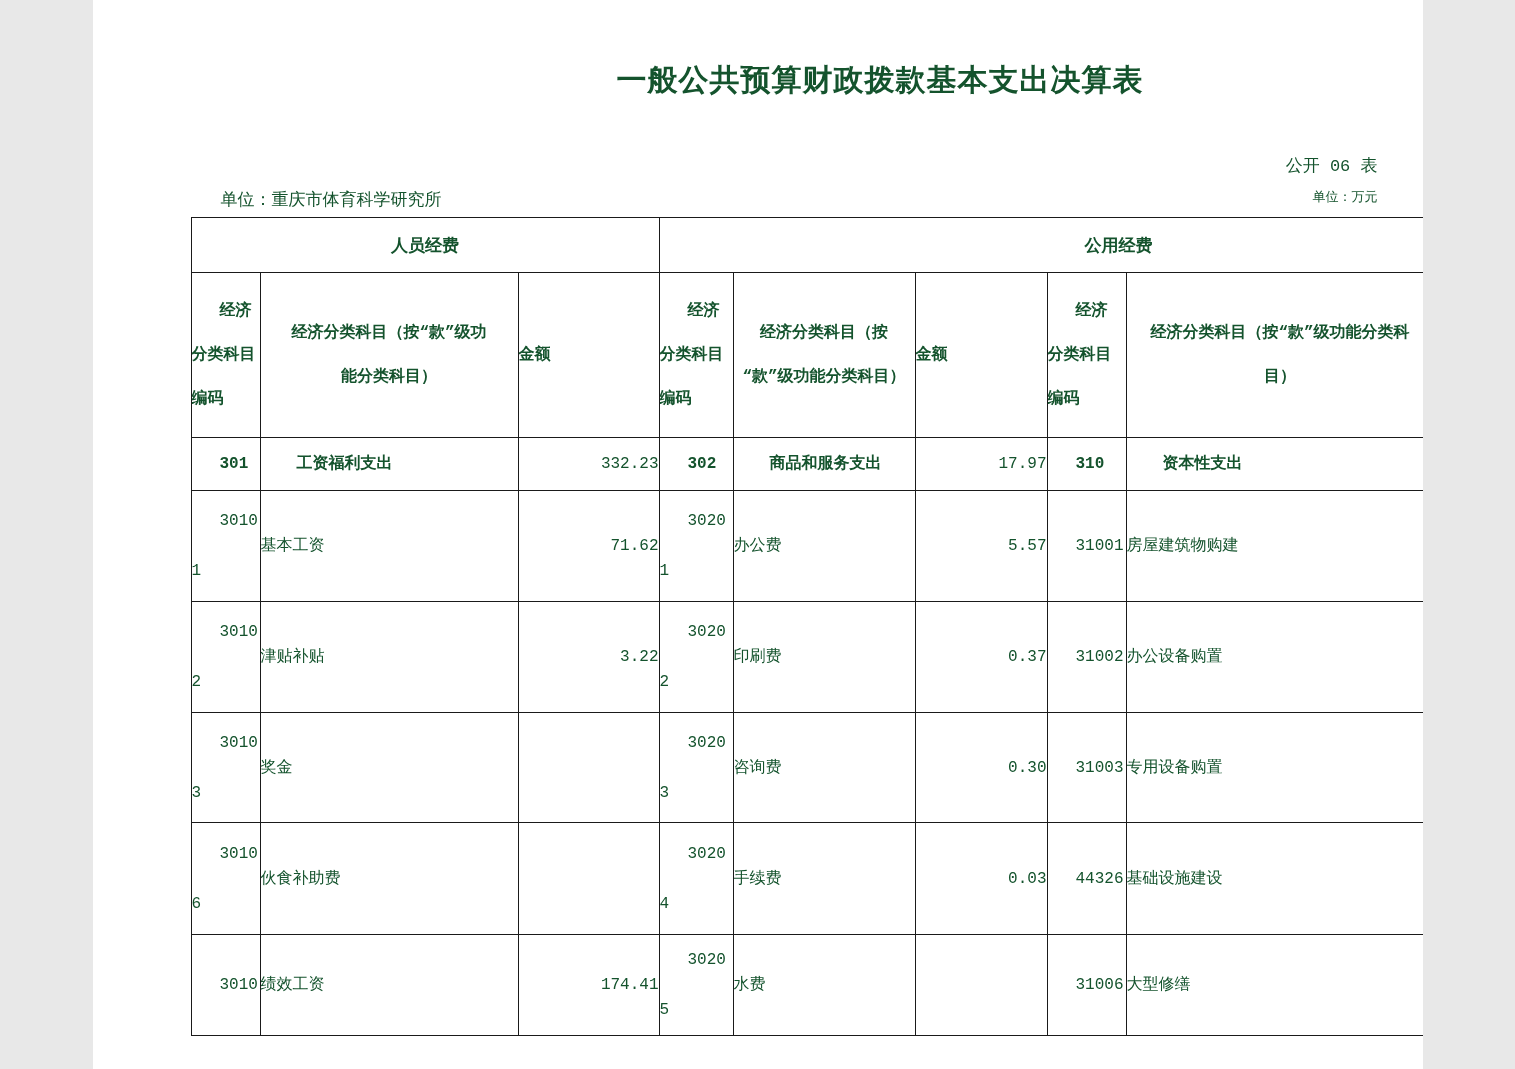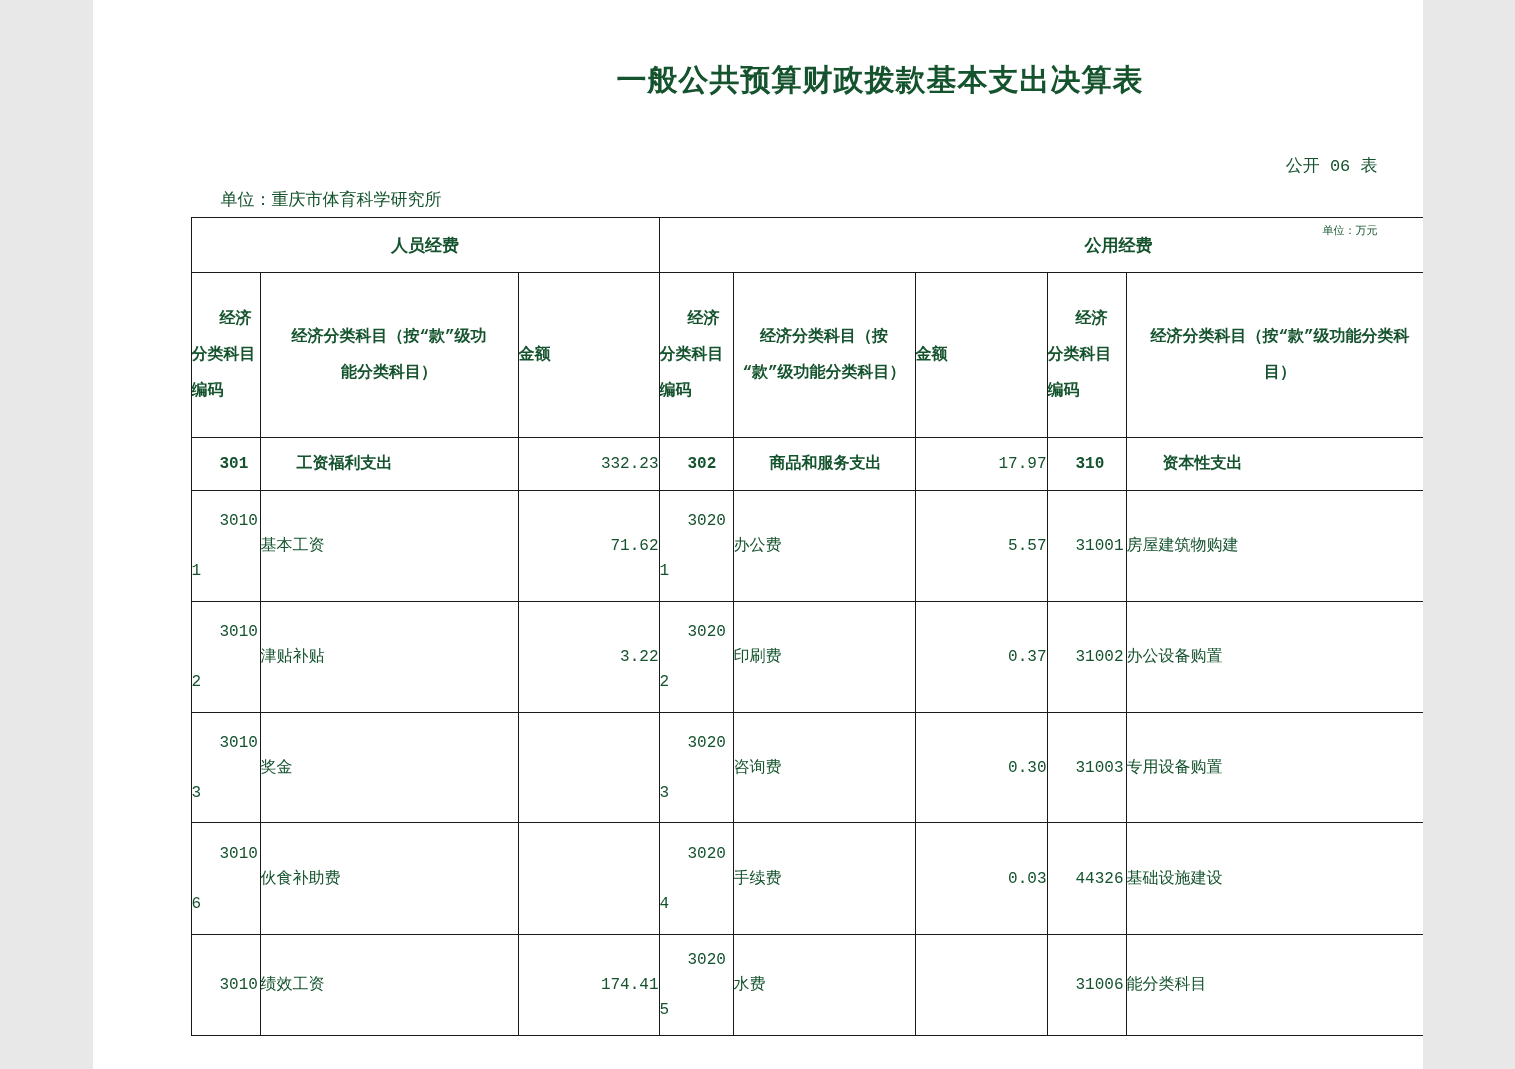--- a/index.html
+++ b/index.html
@@ -34,22 +34,21 @@
   .unit-left {
     position: absolute;
     top: 188px;
     left: 128px;
     font-size: 17px;
   }
   .unit-right {
     position: absolute;
     top: 188px;
     right: 45px;
-    font-size: 11px;
-    margin-top: 35px;
+    font-size: 13px;
   }
   table.budget {
     position: absolute;
     left: 98px;
     top: 217px;
     width: 1387px;
     border-collapse: collapse;
     table-layout: fixed;
   }
   table.budget th, table.budget td {
@@ -61,21 +60,21 @@
     overflow: hidden;
     box-sizing: border-box;
   }
   tr.group-row { height: 55px; }
   tr.group-row th {
     font-weight: bold;
     text-align: center;
     font-size: 17px;
   }
   tr.head-row { height: 165px; }
-  tr.head-row th { font-weight: bold; line-height: 36px; }
+  tr.head-row th { font-weight: bold; line-height: 44px; }
   .h-code {
     text-align: left;
     text-indent: 28px;
     white-space: pre-line;
     word-break: break-all;
   }
   .h-subject { text-align: center; white-space: pre-line; }
   .h-amt { text-align: left; }
   td.c-code {
     text-align: left;
@@ -217,20 +216,20 @@
           <td class="c-amt"></td>
         </tr>
         <tr style="height: 52px;">
           <td class="c-code">3010</td>
           <td class="c-name">绩效工资</td>
           <td class="c-amt">174.41</td>
           <td class="c-code">30205</td>
           <td class="c-name">水费</td>
           <td class="c-amt"></td>
           <td class="c-code">31006</td>
-          <td class="c-name">能分类科目</td>
+          <td class="c-name">大型修缮</td>
           <td class="c-amt"></td>
         </tr>
       </tbody>
   </table>
 
 
 </div>
 
 </body></html>

